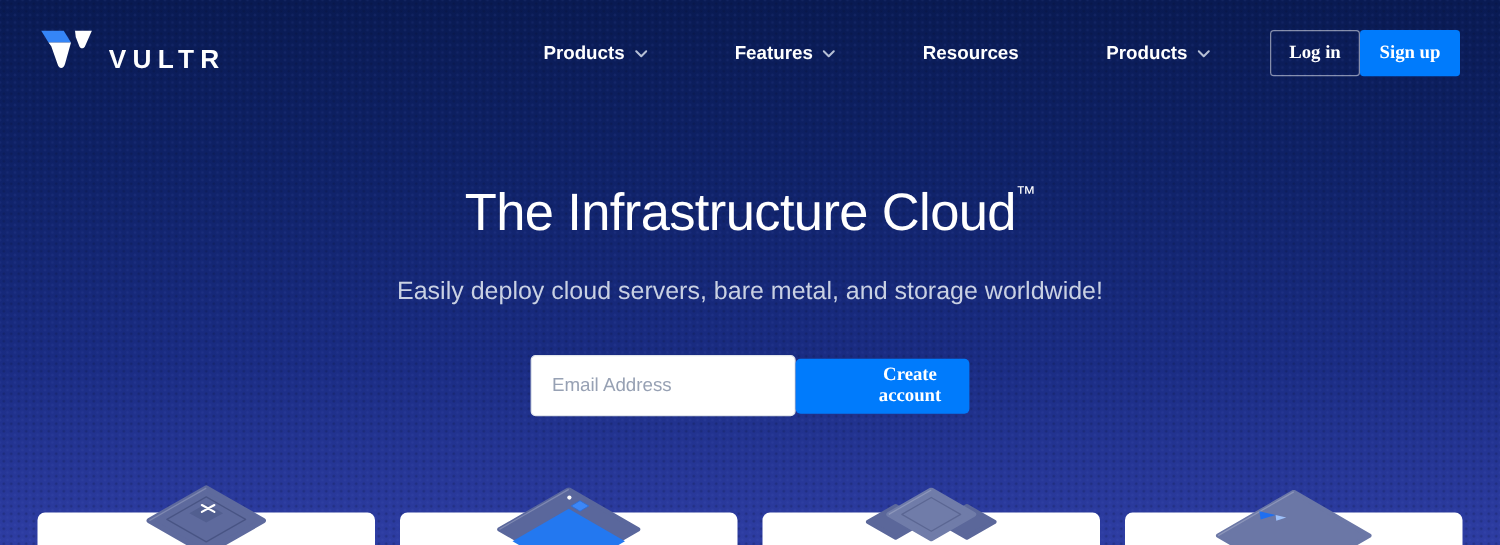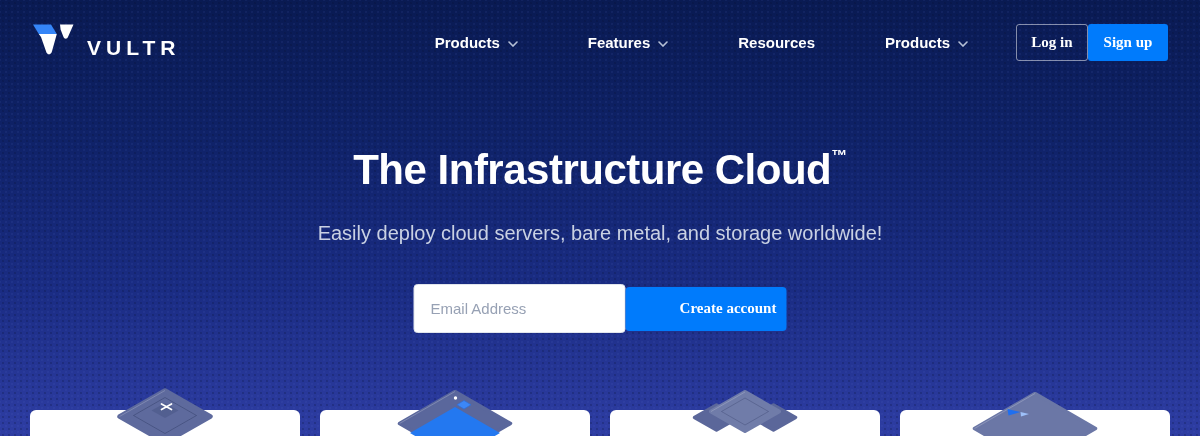--- a/index.html
+++ b/index.html
@@ -36,38 +36,38 @@
     height:37px; border-radius:3px; font-size:15px; font-weight:600;
     color:#ffffff; cursor:pointer; border:none; font-family:Liberation Serif, serif;
   }
   .btn-login { background:transparent; border:1px solid rgba(255,255,255,.5); width:72px; }
   .btn-signup { background:#007bfc; width:80px; }
 
   
   .hero { position:absolute; left:0; right:0; top:0; z-index:2; text-align:center; }
   .hero-title {
     position:absolute; top:146px; left:0; right:0;
-    color:#ffffff; font-size:42px; font-weight:700; letter-spacing:-0.5px;
+    color:#ffffff; font-size:42px; font-weight:400; letter-spacing:-0.5px;
   }
   .tm { font-size:16px; vertical-align:top; position:relative; top:1px; }
   .hero-subtitle {
     position:absolute; top:222px; left:0; right:0;
     color:#c9d1e3; font-size:20px; font-weight:400;
   }
   .signup-form {
     position:absolute; top:284px; left:50%; transform:translateX(-50%);
     display:flex; align-items:center; 
   }
   .form-input {
     width:212px; height:49px; border-radius:4px; border:1px solid #e1e5ec;
     background:#ffffff; padding:0 16px; font-size:15px; color:#1a2b49;
     font-family:"Liberation Sans", sans-serif; outline:none;
   }
   .form-input::placeholder { color:#97a1b4; }
-  .btn-create { background:#007bfc; width:161px; height:44px; border-radius:4px; font-weight:700;padding-left:44px; }
+  .btn-create { background:#007bfc; width:139px; height:44px; border-radius:4px; font-weight:700;padding-left:44px; }
 
   
   .cards { position:absolute; left:30px; top:410px; display:flex; gap:20px; z-index:1; }
   .card { width:270px; height:60px; background:#ffffff; border-radius:6px; }
   .illus { position:absolute; z-index:2; pointer-events:none; }
 </style>
 </head>
 <body>
 
 <div class="bg-texture"></div>

